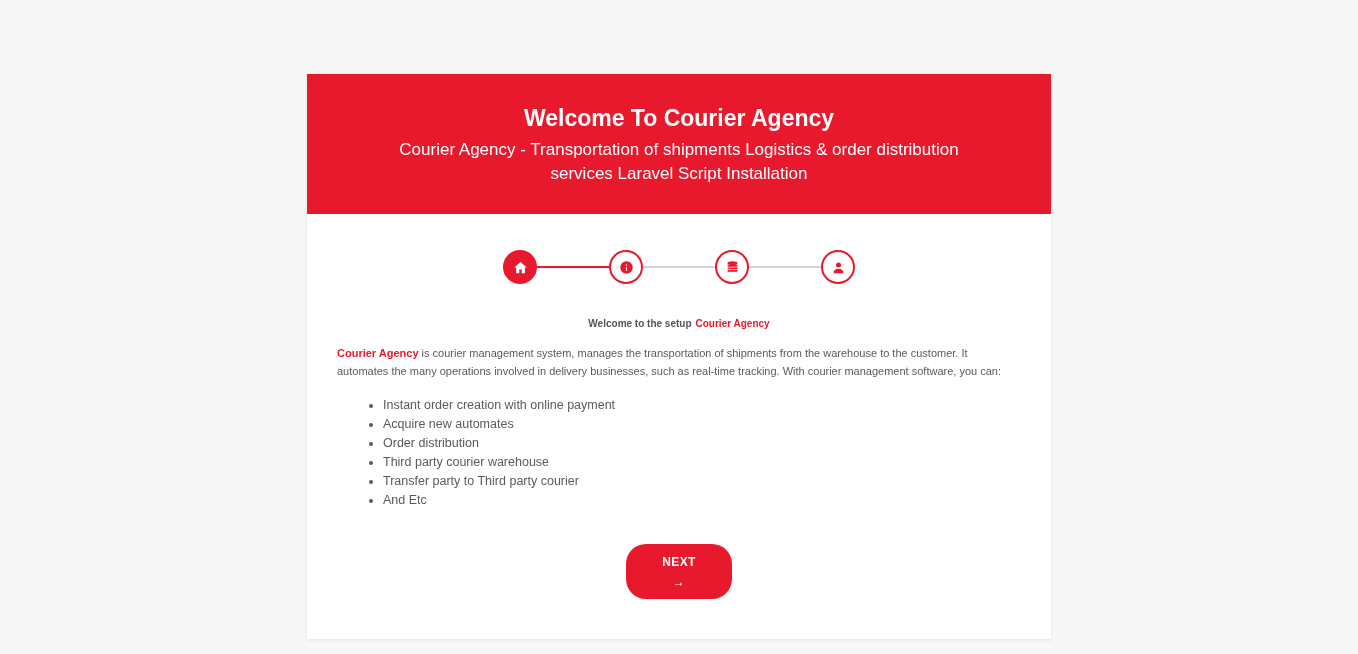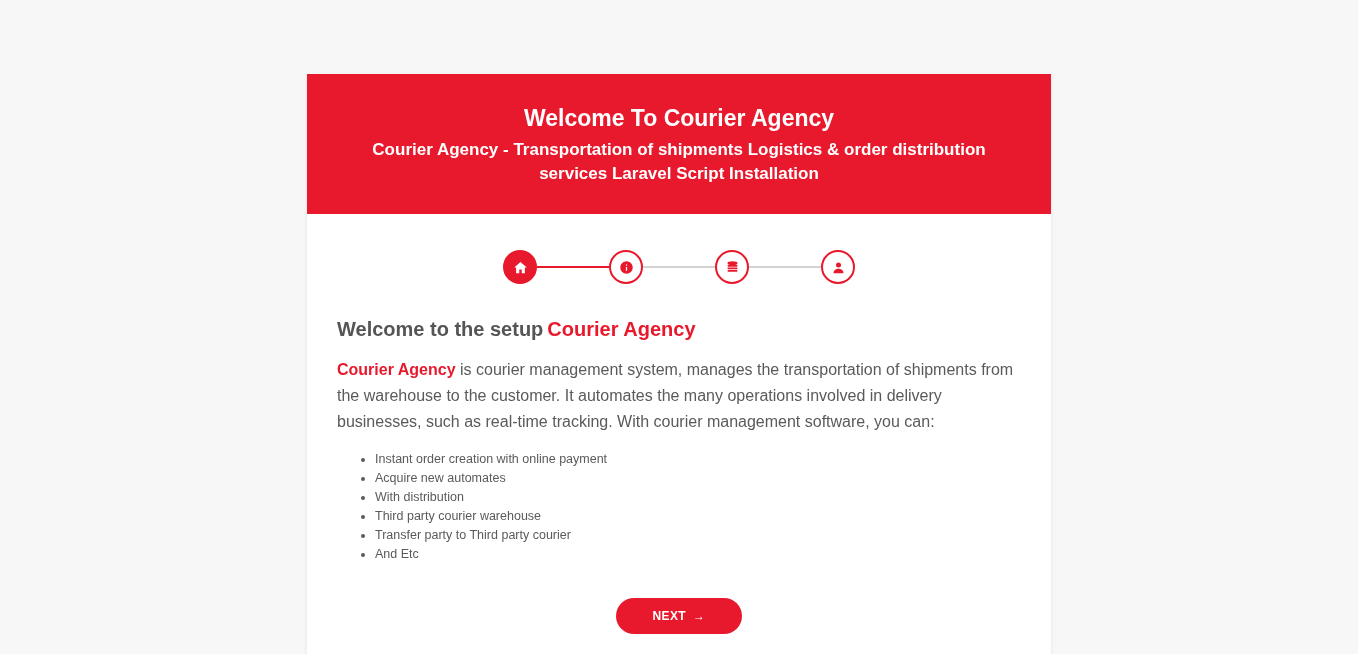--- a/index.html
+++ b/index.html
@@ -34,21 +34,21 @@
   }
   .card-header h1 {
     margin: 0 0 4px 0;
     font-size: 23px;
     font-weight: bold;
     line-height: 1.3;
   }
   .card-header h2 {
     margin: 0;
     font-size: 17px;
-    font-weight: bold;
+    font-weight: normal;
     line-height: 1.42;
     padding: 0 20px;
   }
   .card-body {
     padding: 26px 30px 30px 30px;
     background: #ffffff;
   }
   
   .stepper {
     display: flex;
@@ -78,41 +78,42 @@
     height: 2px;
     width: 72px;
     background: #d3d3d3;
     flex: 0 0 auto;
   }
   .step-line.done {
     background: #e8192c;
   }
   
   .welcome-line {
-    font-size: 20px;
+    text-align: center;
+    font-size: 10px;
     font-weight: bold;
     color: #555555;
     margin-bottom: 16px;
   }
   .welcome-line .brand {
     color: #e8192c;
     margin-left: 4px;
   }
   .intro {
-    font-size: 16px;
+    font-size: 11px;
     color: #5a5a5a;
     line-height: 1.62;
     margin: 0 0 16px 0;
   }
   .intro .brand-strong {
     color: #e8192c;
     font-weight: bold;
   }
   ul.feature-list {
-    margin: 0;
+    margin: 8px;
     padding-left: 38px;
     list-style-type: disc;
   }
   ul.feature-list li {
     font-size: 12.5px;
     color: #5a5a5a;
     line-height: 1.28;
     margin-bottom: 3px;
   }
   .next-wrap {
@@ -129,20 +130,21 @@
     padding: 11px 36px;
     font-size: 12px;
     font-weight: bold;
     letter-spacing: 0.4px;
     text-transform: uppercase;
     cursor: pointer;
     font-family: "Liberation Sans", sans-serif;
     display: inline-flex;
     align-items: center;
     gap: 7px;
+    flex-direction: column;
   }
   .next-button .arrow {
     font-size: 12px;
     line-height: 1;
   }
 </style>
 </head>
 <body>
 
 <div class="page">
@@ -206,21 +208,21 @@
         <span>Welcome to the setup</span><span class="brand">Courier Agency</span>
       </div>
 
       <p class="intro">
         <span class="brand-strong">Courier Agency</span><span> is courier management system, manages the transportation of shipments from the warehouse to the customer. It automates the many operations involved in delivery businesses, such as real-time tracking. With courier management software, you can:</span>
       </p>
 
       <ul class="feature-list">
         <li>Instant order creation with online payment</li>
         <li>Acquire new automates</li>
-        <li>With distribution</li>
+        <li>Order distribution</li>
         <li>Third party courier warehouse</li>
         <li>Transfer party to Third party courier</li>
         <li>And Etc</li>
       </ul>
 
       <div class="next-wrap">
         <button class="next-button">
           <span>NEXT</span>
           <span class="arrow">→</span>
         </button>

